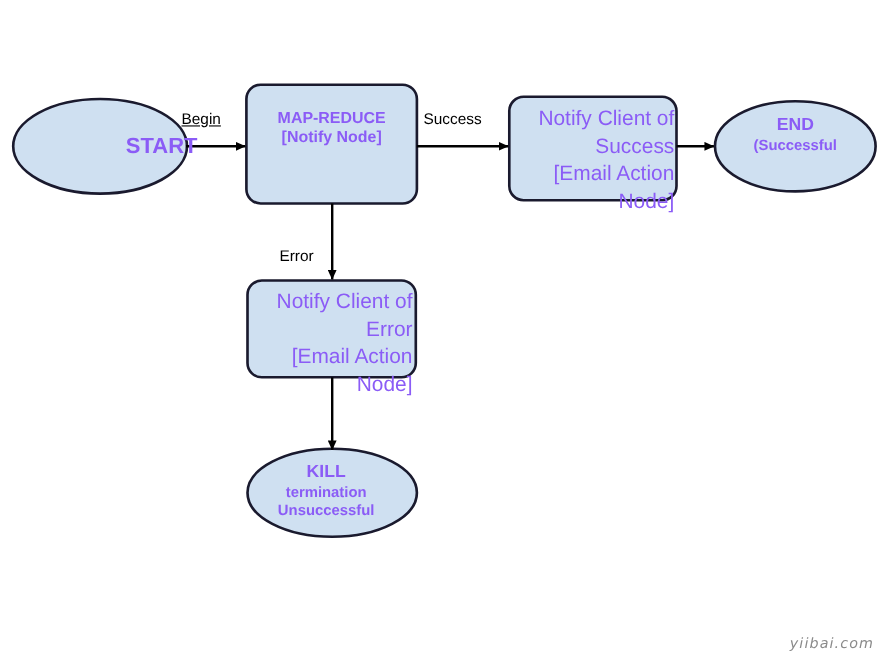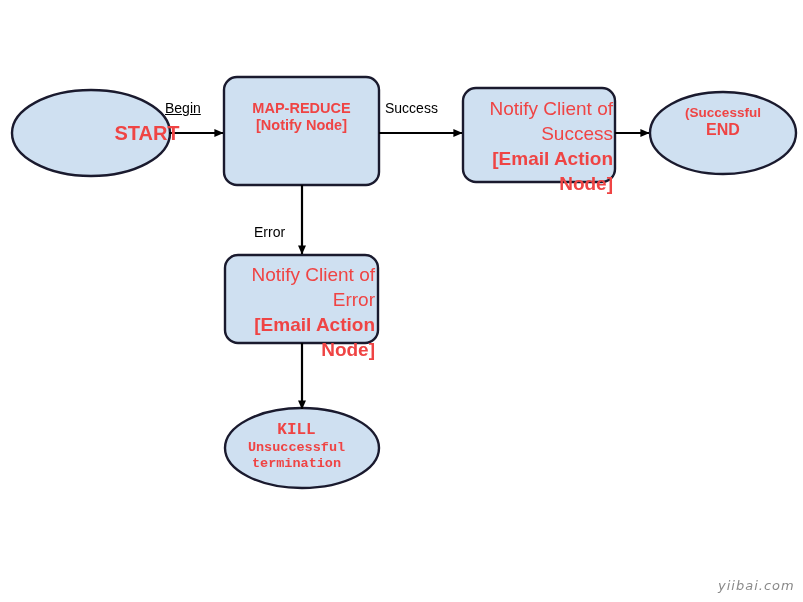--- a/index.html
+++ b/index.html
@@ -22,40 +22,40 @@
     position: absolute;
     left: 0;
     top: 0;
     width: 803px;
     height: 602px;
   }
   
   .node-text {
     position: absolute;
     box-sizing: border-box;
-    color: #ef4444;
+    color: #8b5cf6;
     line-height: 1.18;
     pointer-events: none;
   }
   .ellipse-text {
     text-align: center;
     font-weight: bold;
   }
   .box-text {
     text-align: center;
     font-weight: bold;
     font-size: 14.5px;
   }
   .box-text-left {
     text-align: right;
     font-size: 19px;
     line-height: 1.32;
   }
   .box-text-left .strong {
-    font-weight: bold;
+    font-weight: normal;
   }
   .edge-label {
     position: absolute;
     font-size: 14px;
     color: #000000;
     white-space: nowrap;
   }
   .watermark {
     position: absolute;
     font-size: 13px;
@@ -110,35 +110,35 @@
   </div>
 
   <div class="node-text box-text-left" style="left:473px; top:96px; width:140px;">
     <span class="tline">Notify Client of</span>
     <span class="tline">Success</span>
     <span class="tline strong">[Email Action</span>
     <span class="tline strong">Node]</span>
   </div>
 
   <div class="node-text ellipse-text" style="left:655px; top:105px; width:136px; font-size:13.5px;">
+    <span class="tline" style="font-size:16px;">END</span>
     <span class="tline">(Successful</span>
-    <span class="tline" style="font-size:16px;">END</span>
   </div>
 
   <div class="node-text box-text-left" style="left:235px; top:262px; width:140px;">
     <span class="tline">Notify Client of</span>
     <span class="tline">Error</span>
     <span class="tline strong">[Email Action</span>
     <span class="tline strong">Node]</span>
   </div>
 
-  <div class="node-text ellipse-text" style="left:226px; top:421px; width:141px; font-size:13.5px;font-family:Liberation Mono, monospace;">
+  <div class="node-text ellipse-text" style="left:226px; top:421px; width:141px; font-size:13.5px;">
     <span class="tline" style="font-size:16px;">KILL</span>
+    <span class="tline">termination</span>
     <span class="tline">Unsuccessful</span>
-    <span class="tline">termination</span>
   </div>
 
   <div class="edge-label" style="left:165px; top:100px;text-decoration:underline;">Begin</div>
 
   <div class="edge-label" style="left:385px; top:100px;">Success</div>
 
   <div class="edge-label" style="left:254px; top:224px;">Error</div>
 
   <div class="watermark" style="left:718px; top:578px;font-style:italic;">yiibai.com</div>
 

